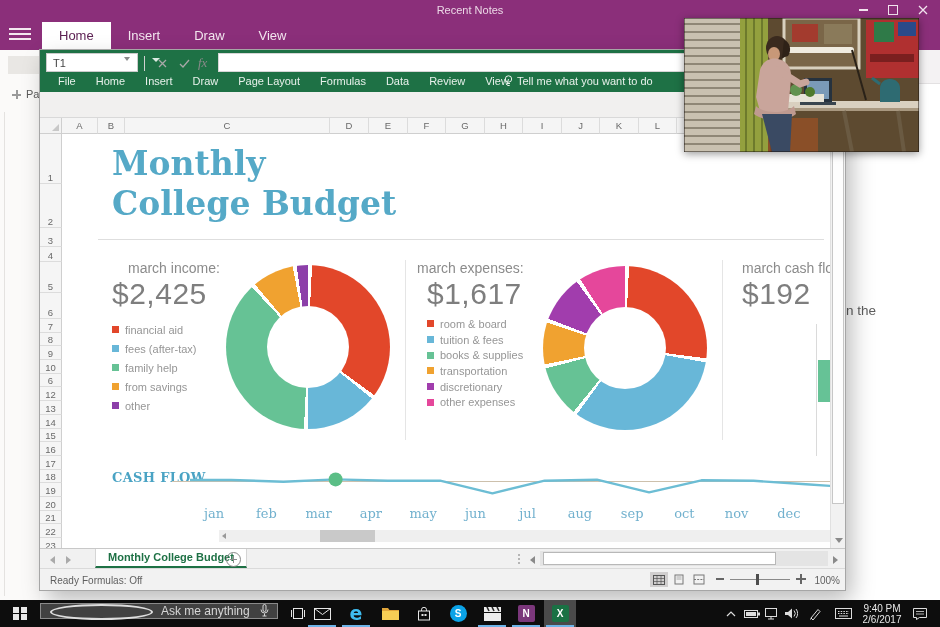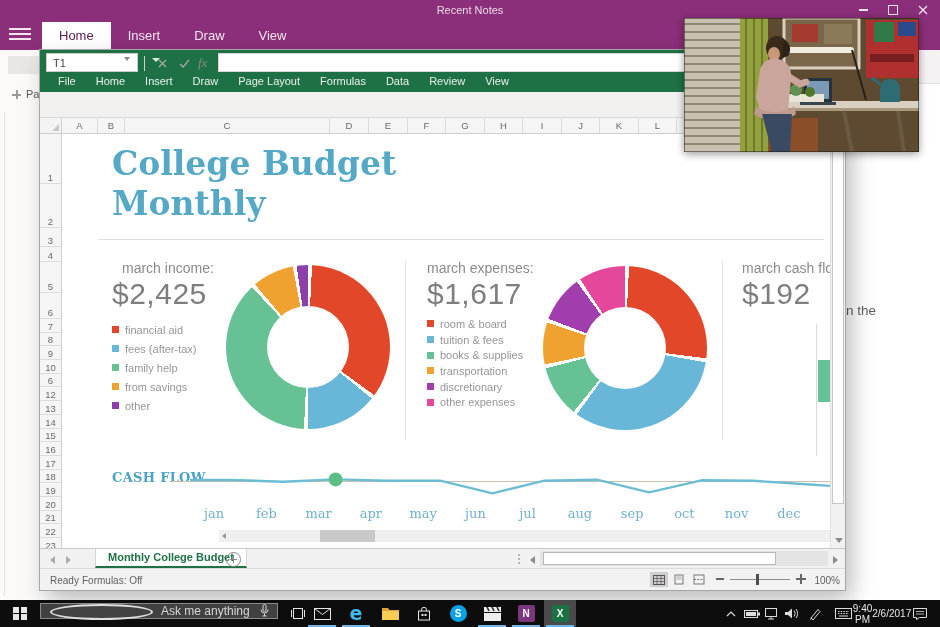--- a/index.html
+++ b/index.html
@@ -79,22 +79,22 @@
 
   #x-canvas{left:22px;top:84px;width:768px;height:414px;background:#fff;overflow:hidden}
 
   
   #dash-title{left:50px;top:10px;font-family:"DejaVu Serif",serif;font-weight:bold;font-size:33px;line-height:40px;color:#55a9c7}
   #dash-hr{left:36px;top:105px;width:726px;height:1px;background:#dedede}
   .vdiv{top:126px;width:1px;height:180px;background:#e5e5e5}
   #vdiv1{left:343px}#vdiv2{left:660px}
   .panel-head{font-size:14px;color:#8b8b8b}
   .panel-amt{font-size:30px;color:#7e7e7e;letter-spacing:.5px}
-  #inc-head{left:60px;top:126px}#inc-amt{left:50px;top:143px}
-  #exp-head{left:365px;top:126px}#exp-amt{left:365px;top:143px}
+  #inc-head{left:66px;top:126px}#inc-amt{left:50px;top:143px}
+  #exp-head{left:355px;top:126px}#exp-amt{left:365px;top:143px}
   #cf-head{left:680px;top:126px;width:88px;white-space:nowrap;overflow:hidden}
   #cf-amt{left:680px;top:143px}
   .legend{display:flex;flex-direction:column}
   #legend-income{left:50px;top:186px}
   #legend-income .lg-item{height:19px}
   #legend-expenses{left:365px;top:182px}
   #legend-expenses .lg-item{height:15.7px}
   .lg-item{display:flex;align-items:center}
   .lg-sq{width:7px;height:7px;margin-right:6px;flex:none}
   .lg-lb{font-size:11px;color:#969696;white-space:nowrap}
@@ -171,21 +171,21 @@
   #app-excel{left:544px;background:#4a4a4a}
   #glyph-edge{font-size:19px;font-weight:bold;color:#3fbcef;font-family:"DejaVu Sans",sans-serif;line-height:27px}
   .sq-icon{width:17px;height:17px;border-radius:2px;display:flex;align-items:center;justify-content:center;
     color:#fff;font-size:10px;font-weight:bold}
   #glyph-skype{background:#0ba3e8;border-radius:50%}
   #glyph-onenote{background:#7b377b}
   #glyph-excel{background:#1a7144}
   .tray{top:0;height:27px;display:flex;align-items:center;justify-content:center}
   #tr-chev{left:722px;width:18px}#tr-batt{left:742px;width:20px}#tr-net{left:762px;width:18px}
   #tr-vol{left:782px;width:18px}#tr-pen{left:806px;width:18px}#tr-kbd{left:832px;width:22px}
-  #tr-clock{left:856px;width:52px;line-height:11px;font-size:10px;color:#e8e8e8;text-align:center}
+  #tr-clock{left:856px;width:52px;flex-direction:column;line-height:11px;font-size:10px;color:#e8e8e8;text-align:center}
   #tr-action{left:910px;width:20px}
 </style>
 </head>
 <body>
 
 <div class="screen">
 
   <div class="abs" id="on-titlebar"></div>
   <div class="abs" id="on-title">Recent Notes</div>
   <div class="abs winctl" id="ctl-min">
@@ -252,20 +252,27 @@
     <span class="rtab">File</span>
         <span class="rtab">Home</span>
         <span class="rtab">Insert</span>
         <span class="rtab">Draw</span>
         <span class="rtab">Page Layout</span>
         <span class="rtab">Formulas</span>
         <span class="rtab">Data</span>
         <span class="rtab">Review</span>
         <span class="rtab">View</span>
       </div>
+    <div class="abs" id="tellme" style="left:460px;top:20px;height:22px">
+      <svg width="9" height="13" viewBox="0 0 9 13">
+          <circle cx="4.5" cy="4" r="3.2" fill="none" stroke="#e8f1eb"></circle>
+          <path d="M3 8.5h3M3.3 10.5h2.4" stroke="#e8f1eb"></path>
+        </svg>
+      <span>Tell me what you want to do</span>
+    </div>
 
     <div class="abs" id="x-formula"></div>
     <div class="abs" id="namebox">T1</div>
     <div class="abs" id="namebox-caret"><span class="caret-dn" style="border-top-color:#8a8a8a;border-left-width:3.5px;border-right-width:3.5px"></span></div>
     <div class="abs" id="fb-sep"></div>
     <div class="abs fb-ic" id="fb-cancel">
       <svg width="9" height="9" viewBox="0 0 9 9">
           <path d="M1 1l7 7M8 1L1 8" stroke="#a8a8a8" stroke-width="1.3"></path>
         </svg>
     </div>
@@ -368,22 +375,22 @@
         <div>
           <span>22</span>
         </div>
         <div>
           <span>23</span>
         </div>
       </div>
 
     <div class="abs" id="x-canvas">
       <div class="abs" id="dash-title">
+        <div>Monthly</div>
         <div>College Budget</div>
-        <div>Monthly</div>
       </div>
       <div class="abs" id="dash-hr"></div>
       <div class="abs vdiv" id="vdiv1"></div>
       <div class="abs vdiv" id="vdiv2"></div>
 
       <div class="abs panel-head" id="inc-head">march income:</div>
       <div class="abs panel-amt" id="inc-amt">$2,425</div>
       <div class="abs legend" id="legend-income">
 
           <div class="lg-item">

